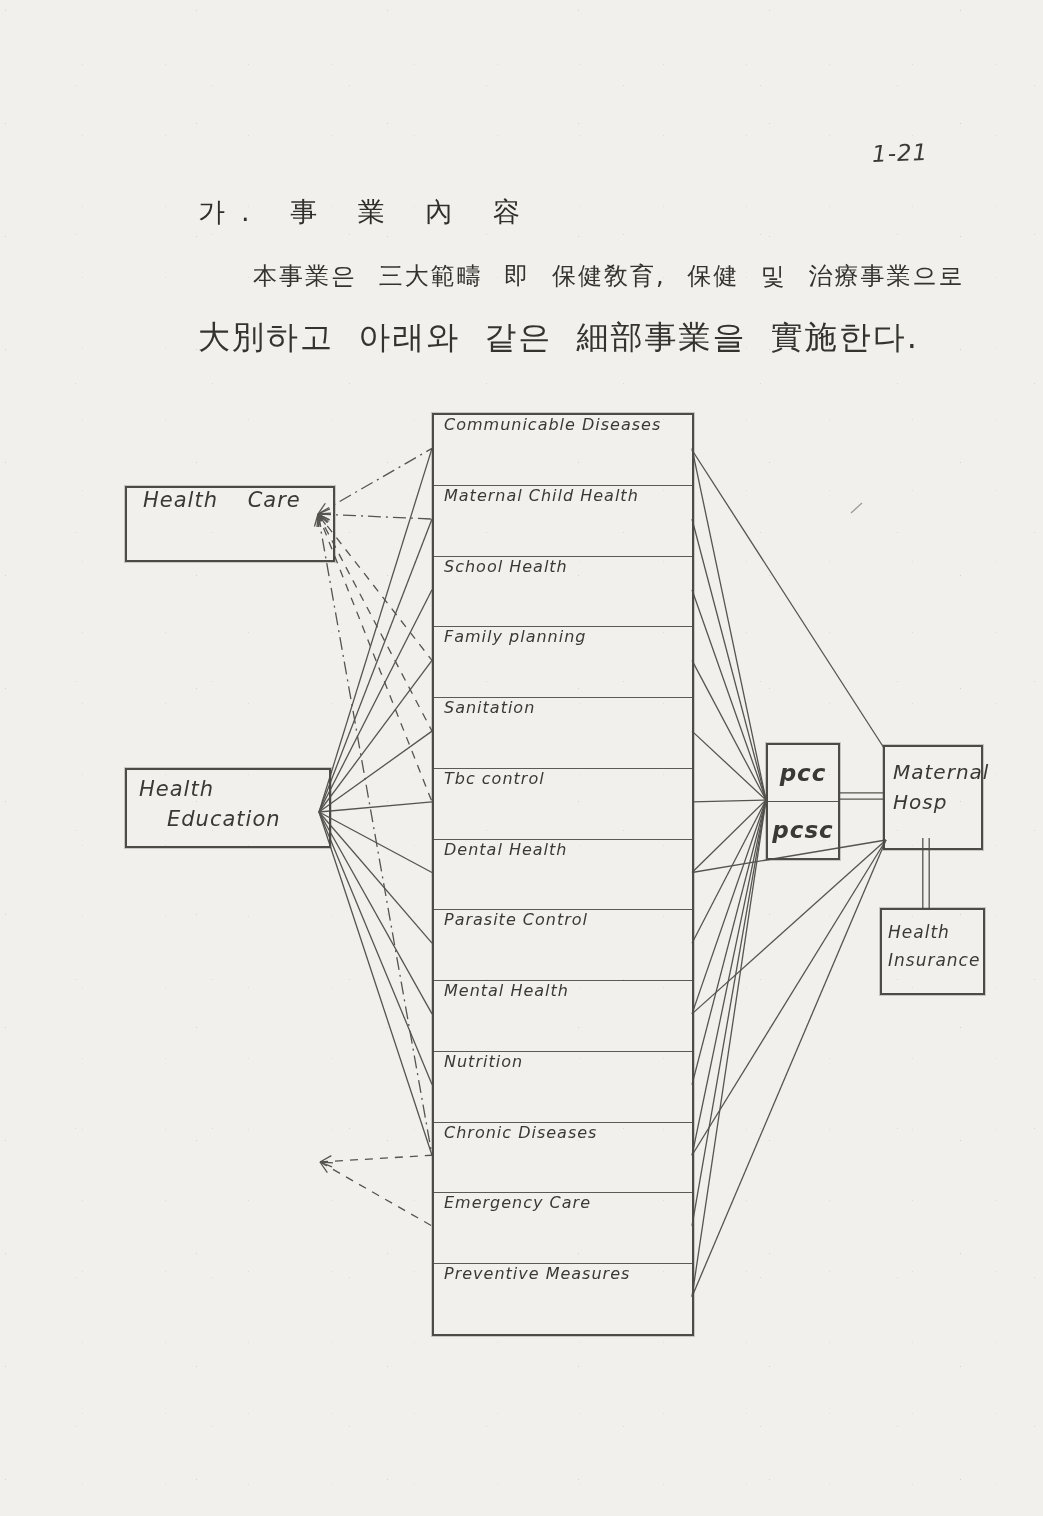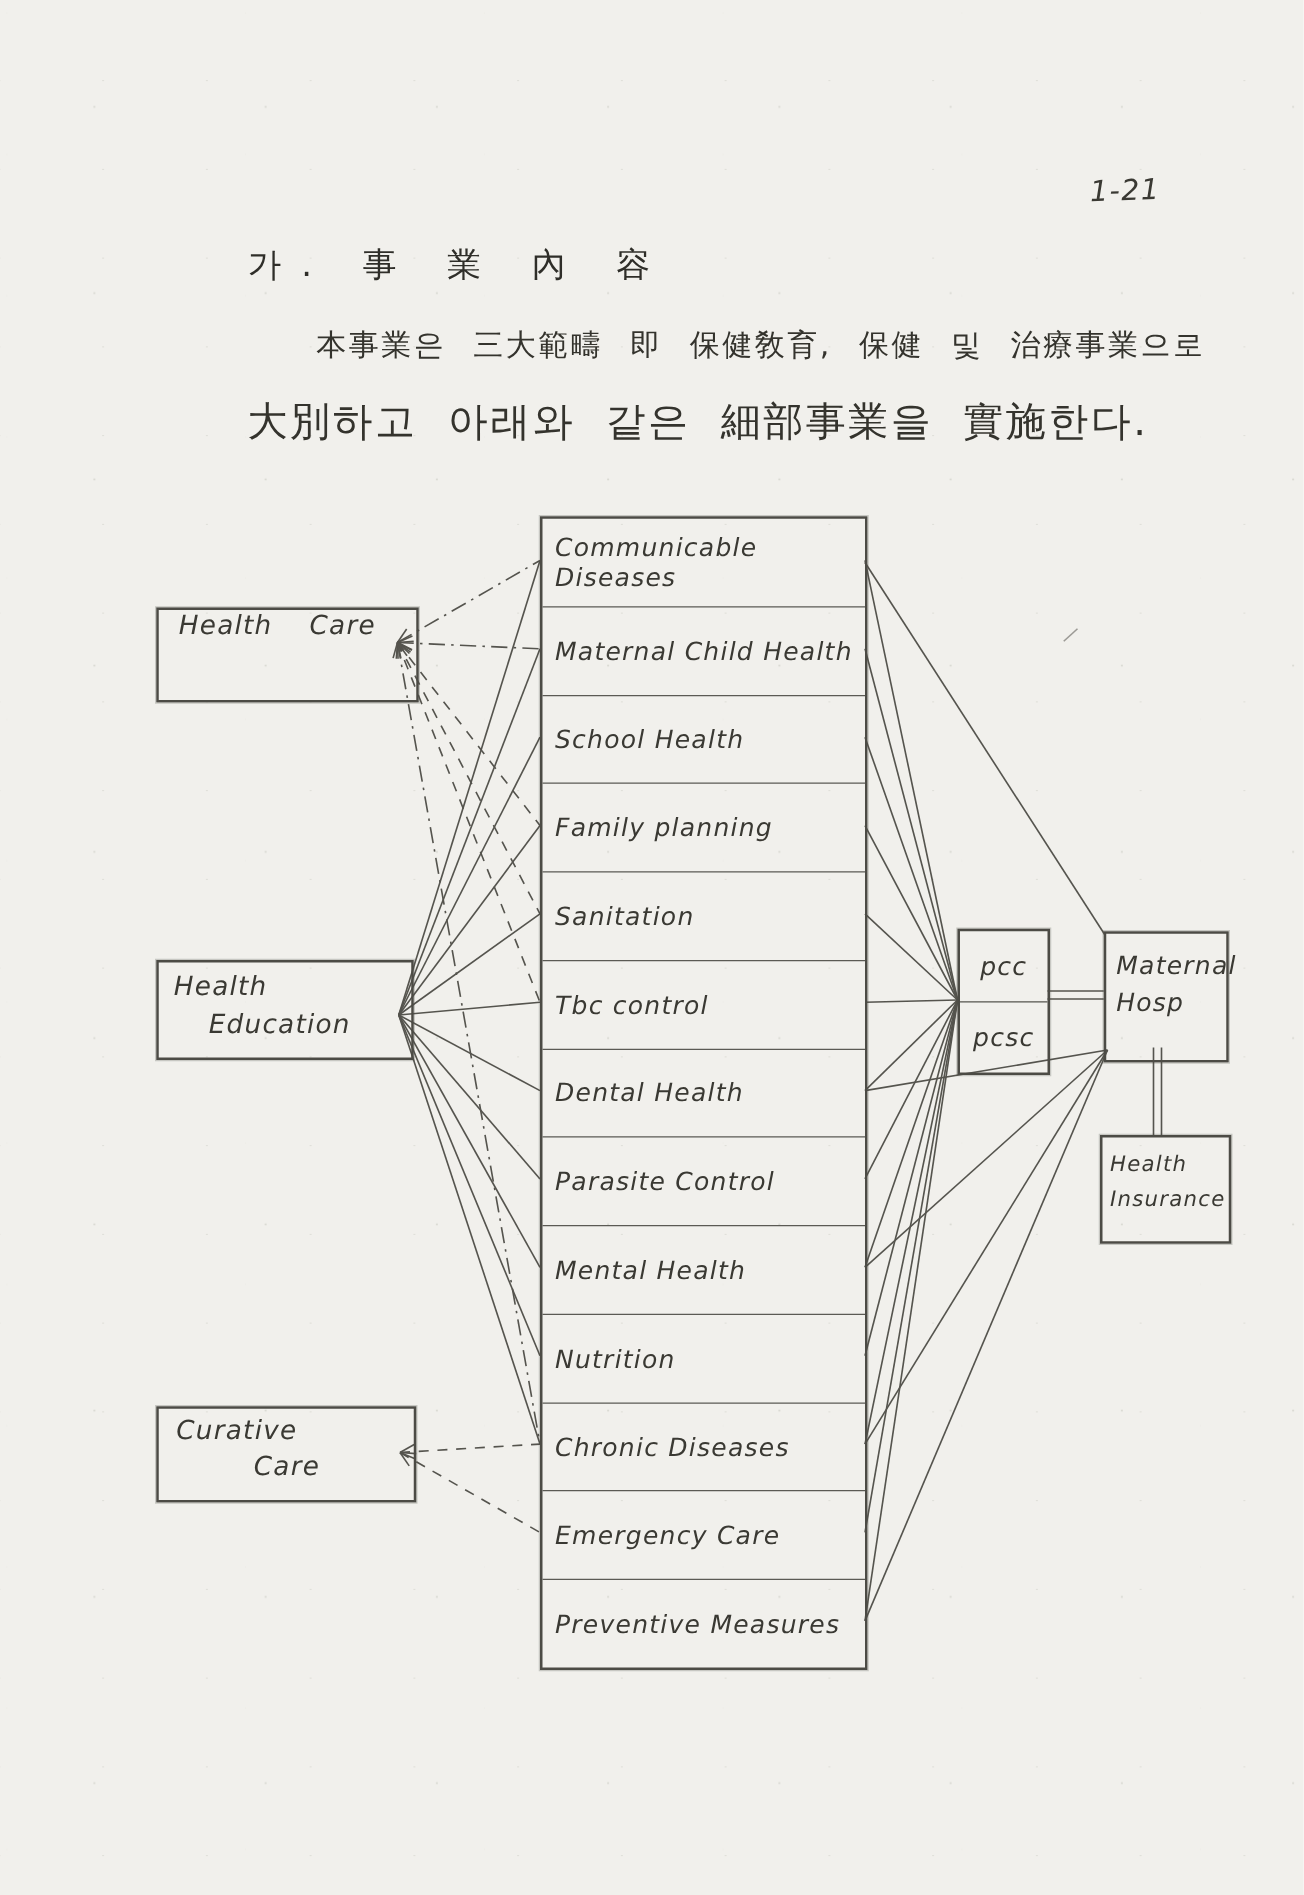--- a/index.html
+++ b/index.html
@@ -41,27 +41,27 @@
   .he .l2{margin-left:28px;}
   .cc{left:125px;top:1125px;width:190px;height:70px;padding:3px 0 0 14px;line-height:29px;}
   .cc .l2{margin-left:62px;}
 
   .col{
     left:432px;top:413px;width:258px;height:919px;
     border:2px solid #4c4b45;
     display:flex;flex-direction:column;
   }
   .cell{
-    flex:1;display:flex;align-items:center;
-    padding-left:10px;font-size:20px;
+    flex:1;display:flex;
+    padding-left:10px;font-size:16px;
     border-top:1.5px solid #5b5a54;
   }
   .cell:first-child{border-top:none;}
 
-  .pcc{left:766px;top:743px;width:70px;height:113px;display:flex;flex-direction:column;font-size:20px;}
+  .pcc{left:766px;top:743px;width:70px;height:113px;display:flex;flex-direction:column;font-size:23px;font-weight:bold;}
   .pcc div{flex:1;display:flex;align-items:center;justify-content:center;}
   .pcc .top{border-bottom:1.5px solid #55544e;}
 
   .ref{left:883px;top:745px;width:88px;height:91px;padding:10px 0 0 8px;line-height:30px;font-size:20px;}
   .ins{left:880px;top:908px;width:95px;height:75px;padding:8px 0 0 6px;line-height:28px;font-size:17px;}
 </style>
 </head>
 <body>
 
 <div class="page">
@@ -134,24 +134,20 @@
 
   <div class="dbox hand hc">
     <span>Health Care</span>
   </div>
 
   <div class="dbox hand he">
     <div>Health</div>
     <div class="l2">Education</div>
   </div>
 
-  <div class="dbox hand cc">
-    <div>Curative</div>
-    <div class="l2">Care</div>
-  </div>
 
   <div class="dbox col" id="program-column">
       <div class="cell hand">
         <span>Communicable Diseases</span>
       </div>
       <div class="cell hand">
         <span>Maternal Child Health</span>
       </div>
       <div class="cell hand">
         <span>School Health</span>

